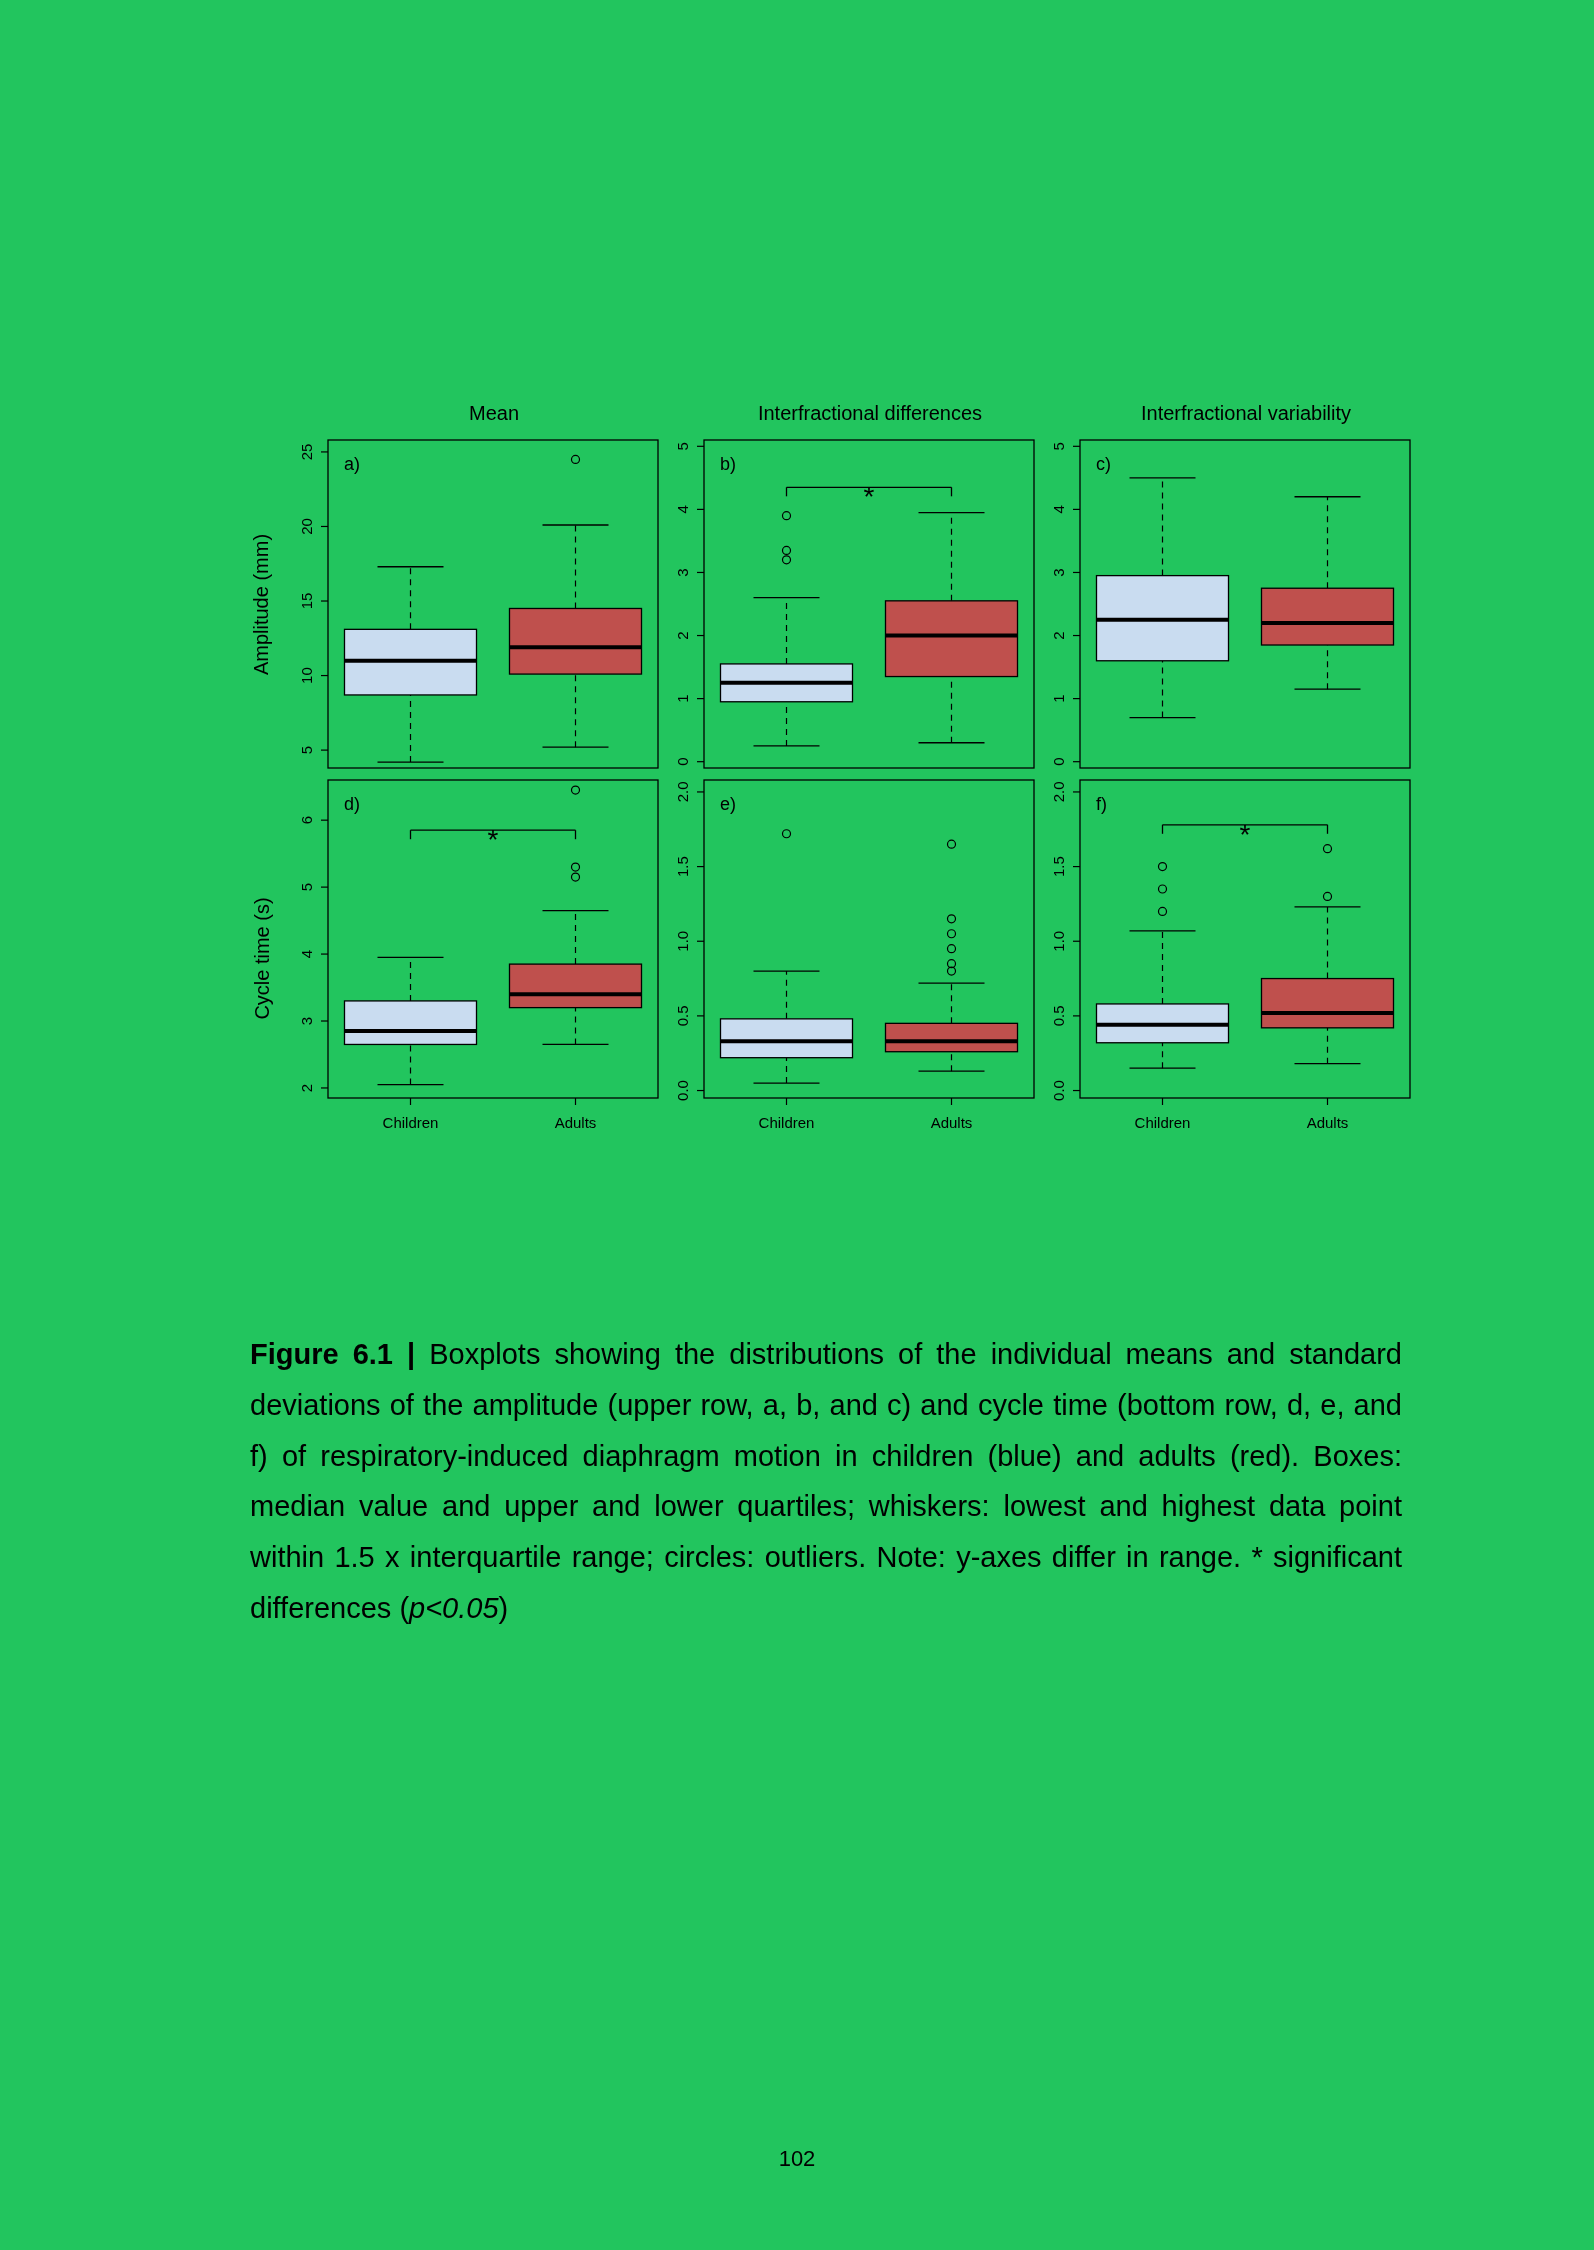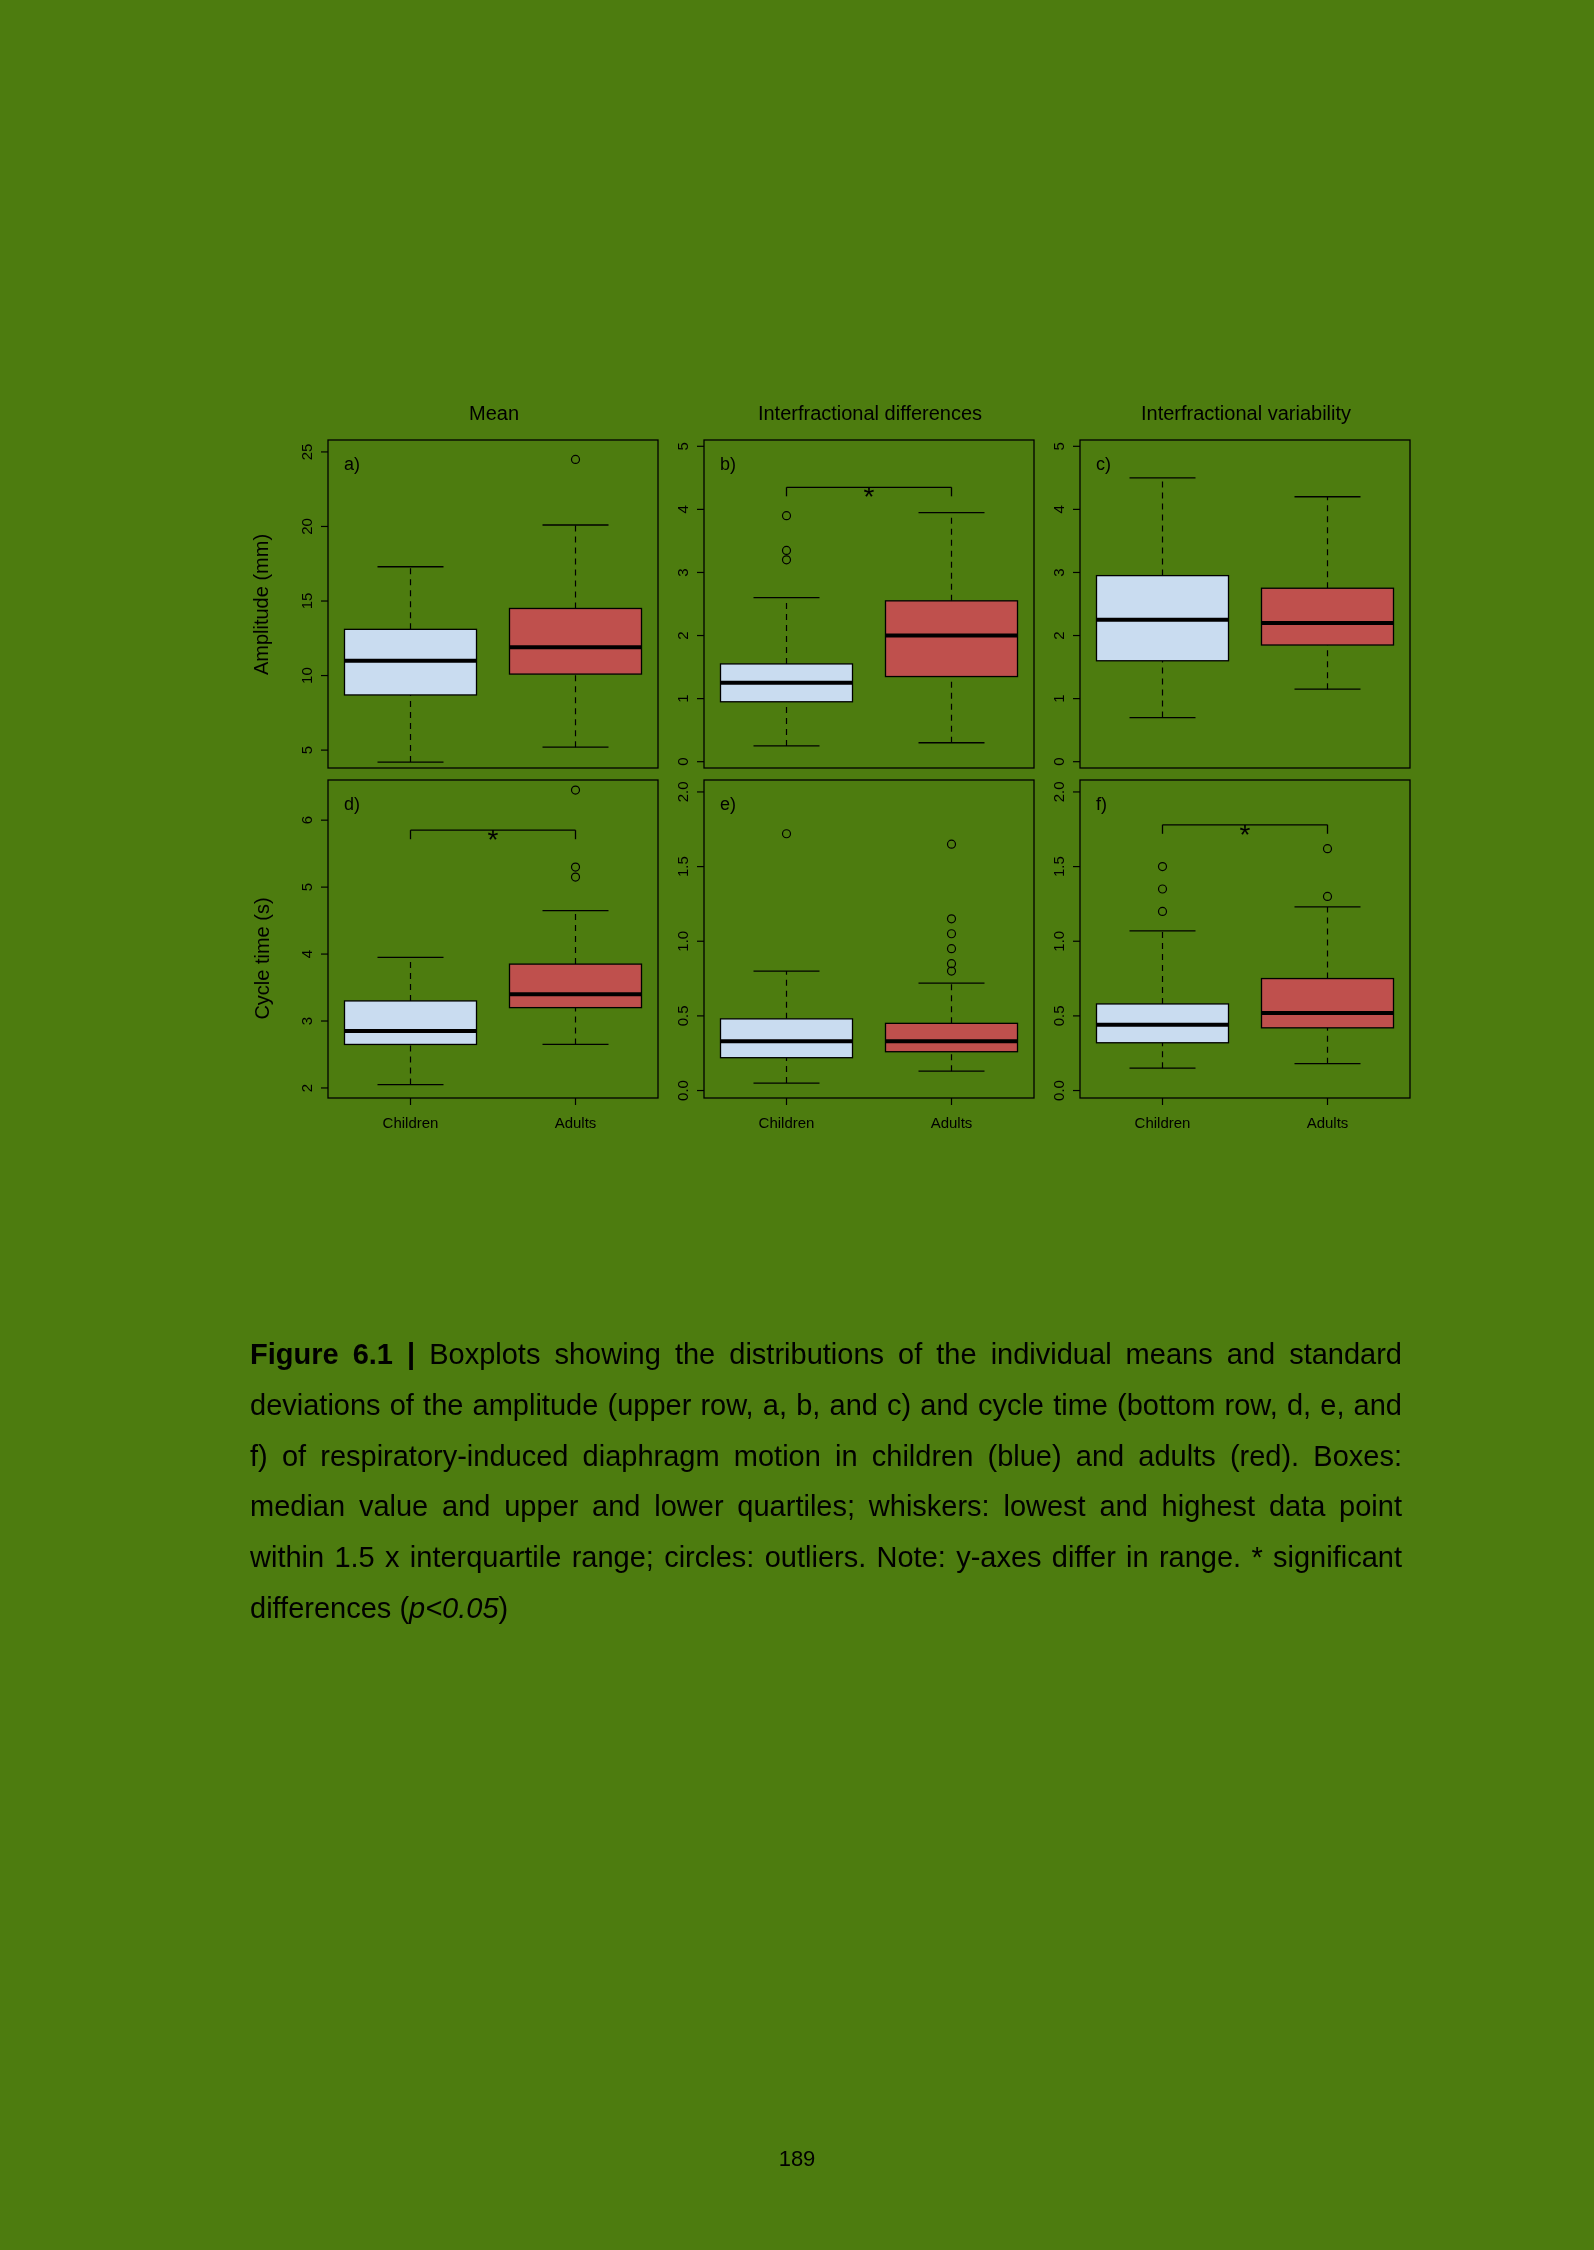--- a/index.html
+++ b/index.html
@@ -1,19 +1,19 @@
 <!DOCTYPE html>
 <html><head>
 <meta charset="utf-8">
 <style>
   html,body { margin:0; padding:0; background:#ffffff; }
   .page {
     position:relative;
     width:1594px; height:2250px;
-    background:#4d7c0f;
+    background:#22c55e;
     font-family:"Liberation Sans", sans-serif;
     color:#000;
     overflow:hidden;
   }
   .fig-area { position:absolute; left:240px; top:398px; }
   .fig-grid {
     display:grid;
     grid-template-columns:44px 376px 376px 376px;
     grid-template-rows:36px 340px 368px;
   }
@@ -288,15 +288,15 @@
             <line x1="291.5" y1="50.78873239436621" x2="291.5" y2="59.78873239436621" stroke="#000" stroke-width="1.3"></line>
             <text x="209" y="69.7887323943662" text-anchor="middle" font-size="28" font-family="Liberation Sans, sans-serif">*</text>
           </svg>
         </div>
 
     </div>
   </div>
 
   <p class="caption"><strong>Figure 6.1 |</strong><span> Boxplots showing the distributions of the individual means and standard deviations of the amplitude (upper row, a, b, and c) and cycle time (bottom row, d, e, and f) of respiratory-induced diaphragm motion in children (blue) and adults (red). Boxes: median value and upper and lower quartiles; whiskers: lowest and highest data point within 1.5 x interquartile range; circles: outliers. Note: y-axes differ in range. * significant differences (</span><em>p&lt;0.05</em><span>)</span></p>
 
-  <div class="page-number">189</div>
+  <div class="page-number">102</div>
 
 </div>
 
 </body></html>

